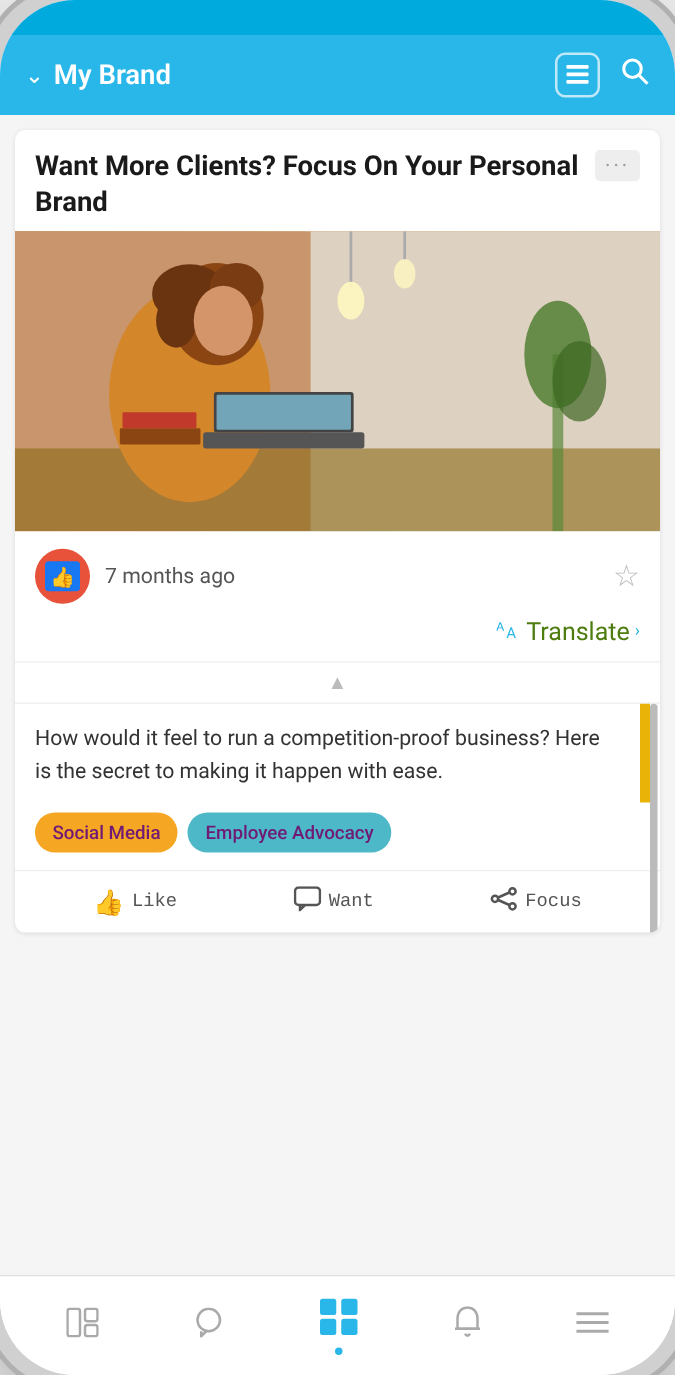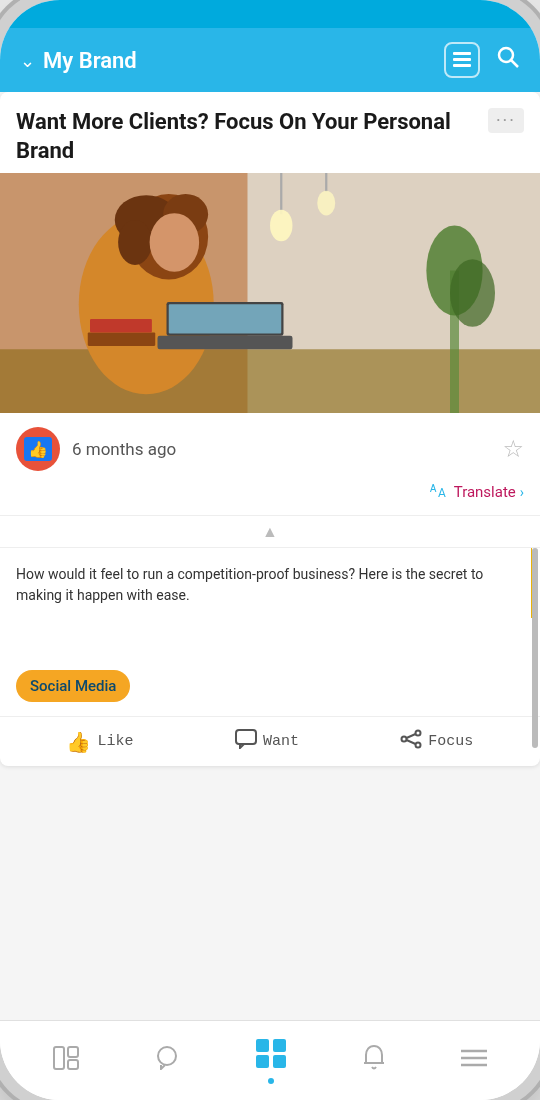--- a/index.html
+++ b/index.html
@@ -77,21 +77,21 @@
       color: #fff;
       font-size: 24px;
       cursor: pointer;
     }
 
     
     .content-area {
       flex: 1;
       background: #f5f5f5;
       overflow-y: auto;
-      padding: 0;
+      padding: 12px;
     }
 
     
     .card {
       background: #fff;
       border-radius: 8px;
       overflow: hidden;
       box-shadow: 0 1px 4px rgba(0,0,0,0.1);
     }
 
@@ -220,42 +220,41 @@
       border-bottom: 1px solid #eee;
     }
     .scroll-arrow {
       color: #bbb;
       font-size: 16px;
     }
 
     
     .article-excerpt {
       padding: 16px 16px 12px;
-      font-size: 14px;
+      font-size: 17px;
       color: #333;
       line-height: 1.5;
-      border-right: 1px solid #eab308;
+      border-right: 8px solid #eab308;
       margin-right: 8px;
     }
 
     
     .tags-row {
       padding: 8px 16px 14px;
       display: flex;
       flex-wrap: wrap;
       gap: 8px;
     }
     .tag {
       padding: 7px 14px;
       border-radius: 20px;
       font-size: 15px;
       font-weight: 500;
-      color: #0c4a6e;
-      cursor: pointer;
-      margin-top: 44px;
+      color: #701a75;
+      cursor: pointer;
     }
     .tag-orange { background: #f5a623; }
     .tag-blue { background: #29b6e8; }
     .tag-teal { background: #4db8c8; }
 
     
     .action-bar {
       display: flex;
       align-items: center;
       justify-content: space-around;
@@ -406,52 +405,53 @@
         </svg>
       </div>
 
       <div class="meta-row">
         <div class="meta-left">
           <div class="source-icon">
             <div class="source-icon-inner">
               <span class="thumbs-up">👍</span>
             </div>
           </div>
-          <span class="time-ago">6 months ago</span>
+          <span class="time-ago">7 months ago</span>
         </div>
         <span class="bookmark-icon">☆</span>
       </div>
 
       <div class="translate-row">
         <div class="translate-btn">
           <span class="translate-icon">
             <svg width="20" height="18" viewBox="0 0 20 18" fill="#29b6e8">
               <text x="0" y="14" font-size="14" fill="#29b6e8">ᴬ</text>
               <text x="8" y="16" font-size="12" fill="#29b6e8">A</text>
             </svg>
           </span>
-          <span style="color:#be185d;font-size:15px;">Translate</span>
+          <span style="color:#4d7c0f;font-size:20px;">Translate</span>
           <span class="translate-chevron" style="color:#29b6e8;">›</span>
         </div>
       </div>
 
       <div class="scroll-indicator">
         <span class="scroll-arrow">▲</span>
       </div>
 
       <div style="position:relative;">
         <div class="article-excerpt">How would it feel to run a competition-proof business? Here is the secret to making it happen with ease.</div>
 
         <div class="scrollbar-track">
           <div class="scrollbar-thumb"></div>
         </div>
       </div>
 
       <div class="tags-row">
         <span class="tag tag-orange">Social Media</span>
+        <span class="tag tag-teal">Employee Advocacy</span>
       </div>
 
       <div class="action-bar">
         <div class="action-btn">
           <span class="action-icon">👍</span>
           <span class="action-label">Like</span>
         </div>
         <div class="action-btn">
           <span class="action-icon">
             <svg width="22" height="20" viewBox="0 0 22 20" fill="none" stroke="#555" stroke-width="2">

